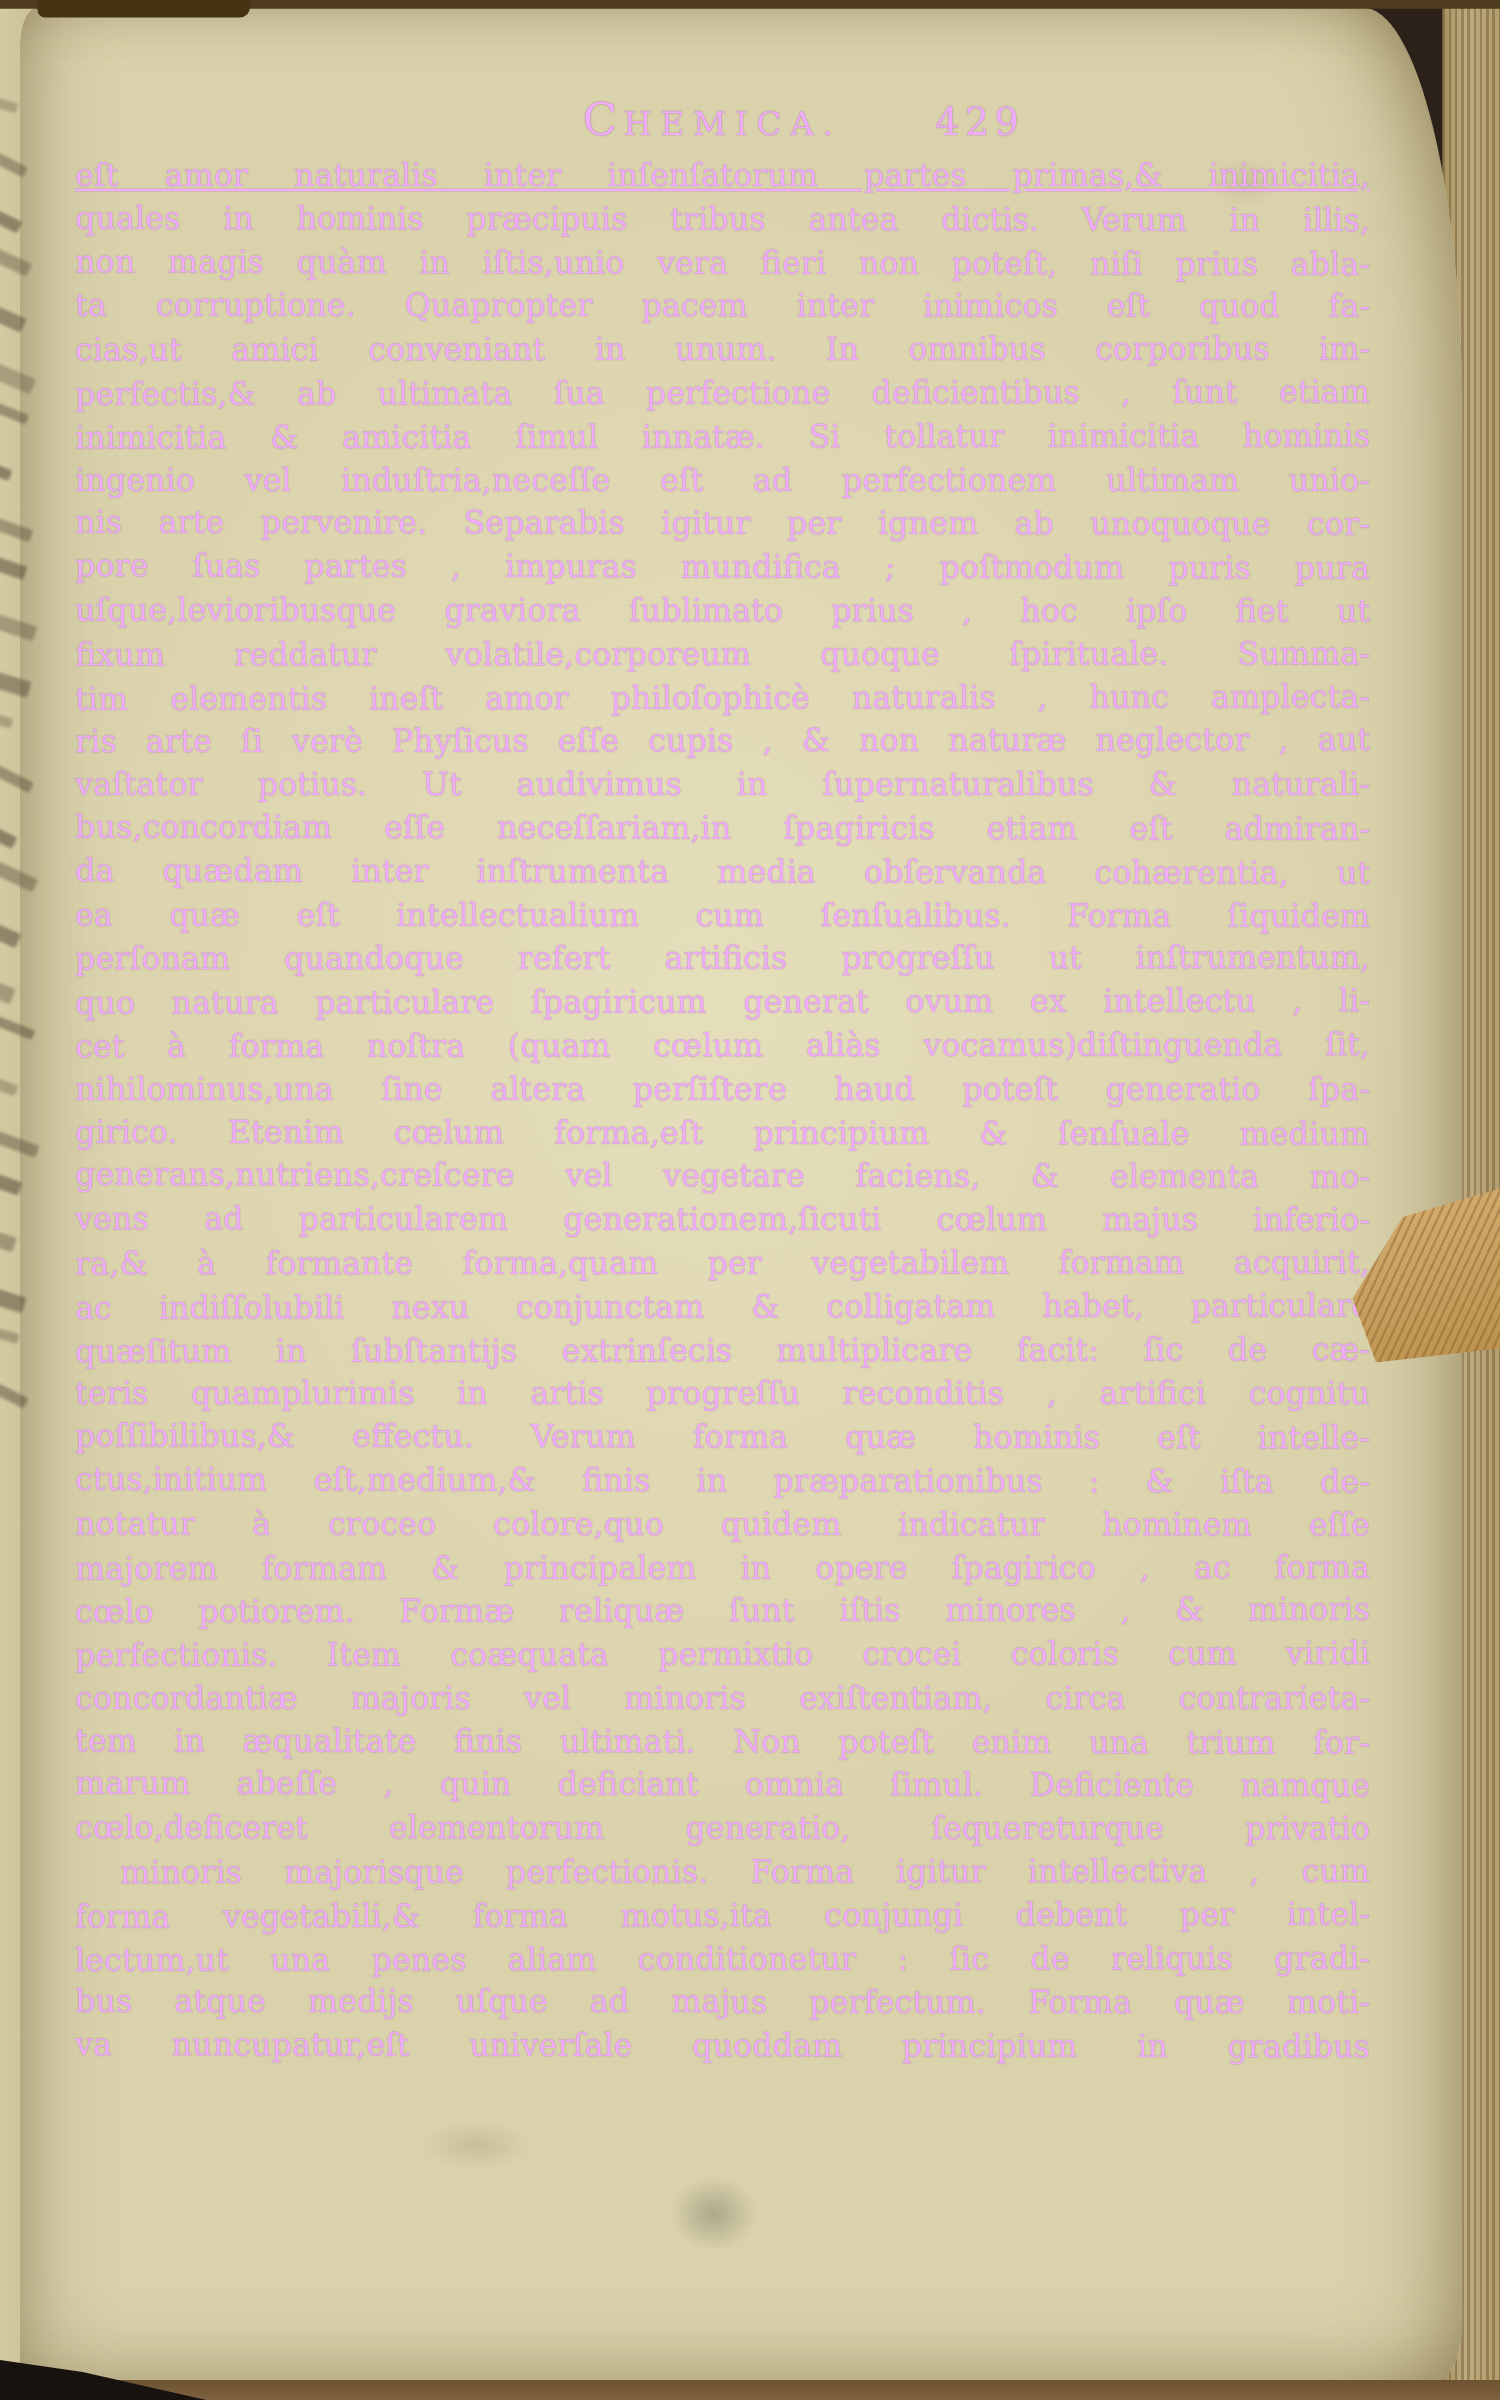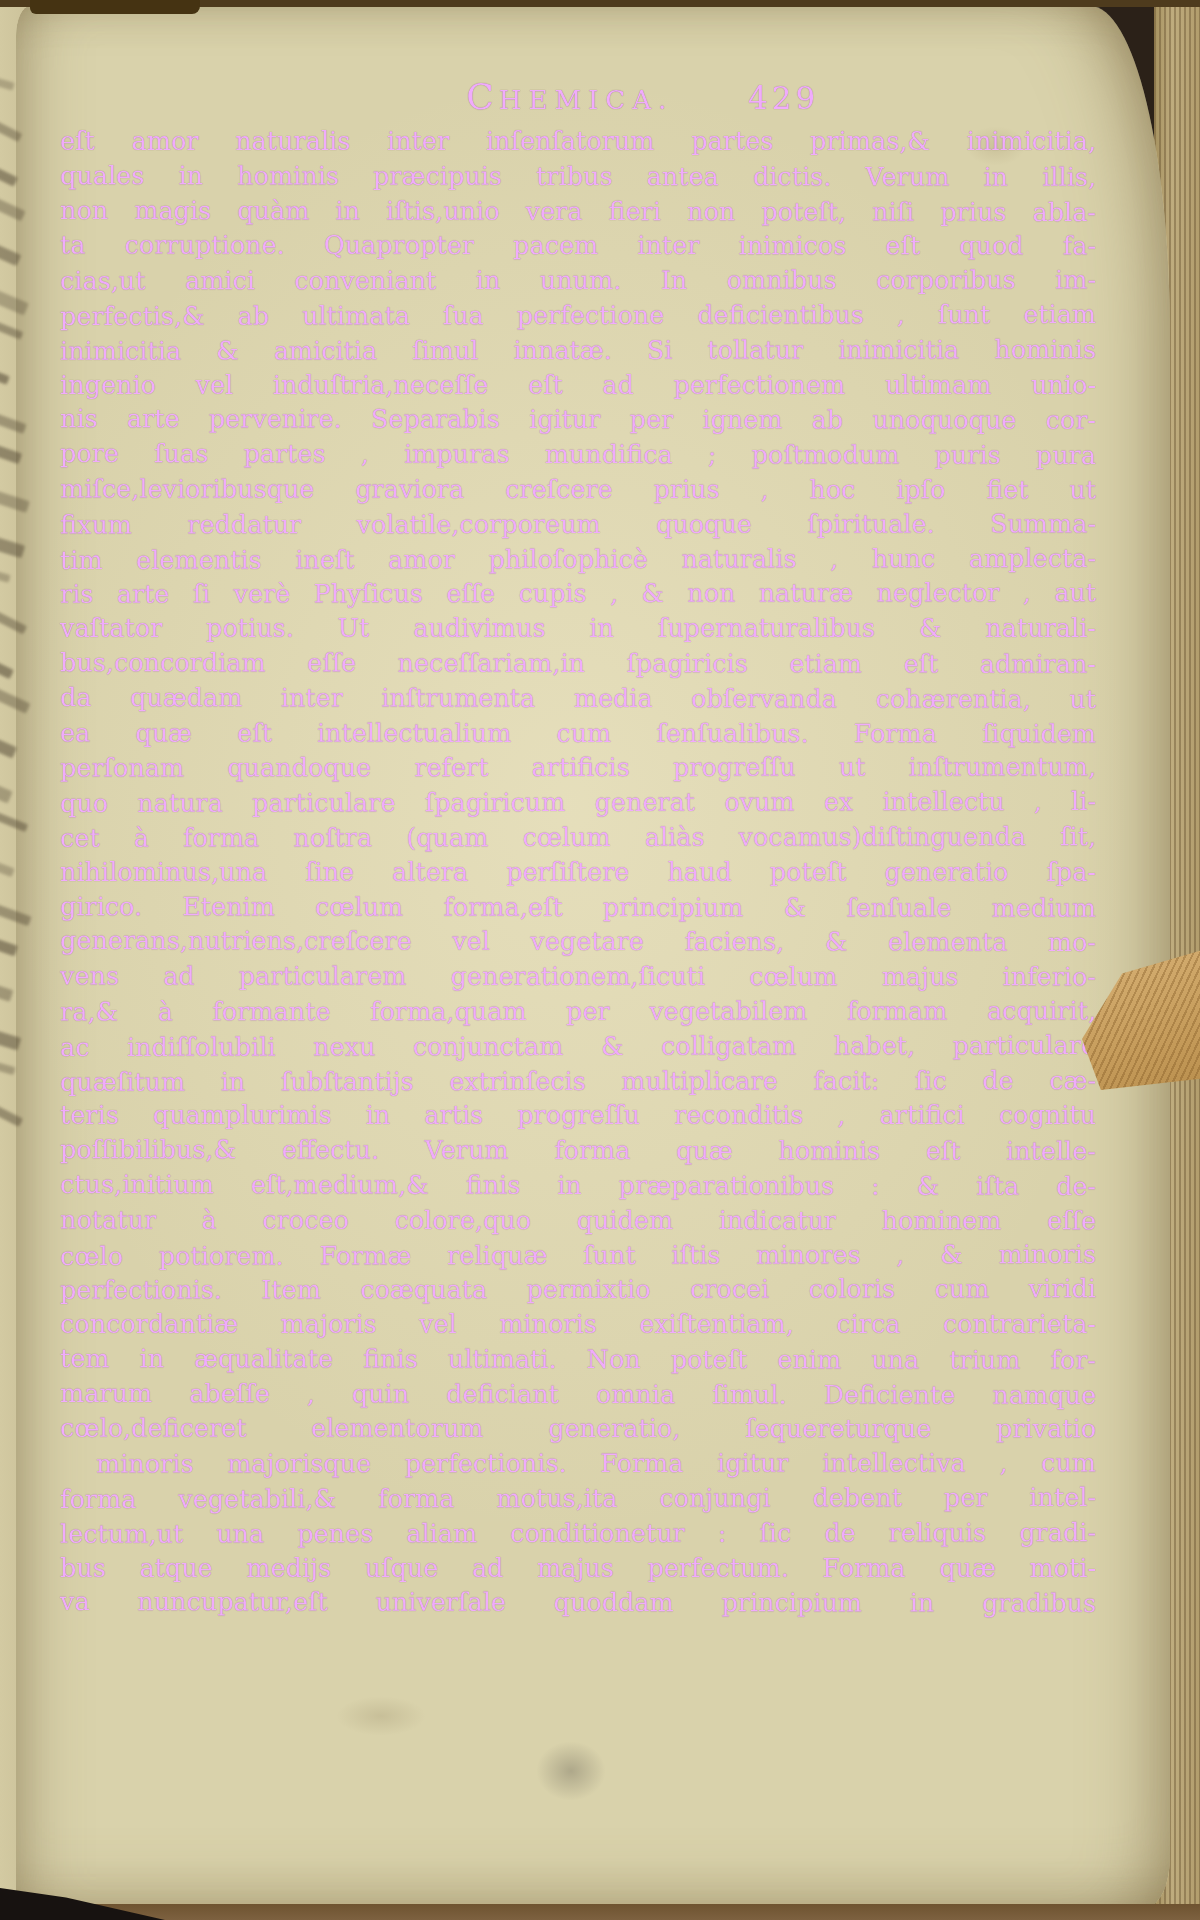--- a/index.html
+++ b/index.html
@@ -146,31 +146,31 @@
     <div class="fragment" style="top: 994px; left: -9px; width: 24px; height: 8px; opacity: 0.53; transform: rotate(16deg);"></div>
     <div class="fragment" style="top: 1040px; left: -14px; width: 37px; height: 9px; opacity: 0.7; transform: rotate(27deg);"></div>
   </div>
 
 <div class="text-block">
   <div class="running-head">
     <span class="head-title"><span class="initial">C</span><span>HEMICA.</span></span>
     <span class="page-number">429</span>
   </div>
   <div class="lines" id="lines">
-      <div class="text-line" style="transform: rotate(0deg);">eſt amor naturalis inter inſenſatorum partes primas,&amp; inimicitia,</div>
+      <div class="text-line" style="transform: rotate(0deg); text-decoration: underline;">eſt amor naturalis inter inſenſatorum partes primas,&amp; inimicitia,</div>
       <div class="text-line" style="transform: rotate(0.094deg);">quales in hominis præcipuis tribus antea dictis.  Verum in illis,</div>
       <div class="text-line" style="transform: rotate(0.117deg);">non magis quàm in iſtis,unio vera fieri non poteſt, niſi prius abla-</div>
       <div class="text-line" style="transform: rotate(0.051deg);">ta corruptione.  Quapropter pacem inter inimicos eſt quod fa-</div>
       <div class="text-line" style="transform: rotate(-0.053deg);">cias,ut amici conveniant in unum.  In omnibus corporibus im-</div>
       <div class="text-line" style="transform: rotate(-0.117deg);">perfectis,&amp; ab ultimata ſua perfectione deficientibus , ſunt etiam</div>
       <div class="text-line" style="transform: rotate(-0.093deg);">inimicitia &amp; amicitia ſimul innatæ.  Si tollatur inimicitia hominis</div>
       <div class="text-line" style="transform: rotate(0.002deg);">ingenio vel induſtria,neceſſe eſt ad perfectionem ultimam unio-</div>
       <div class="text-line" style="transform: rotate(0.095deg);">nis arte pervenire.  Separabis igitur per ignem ab unoquoque cor-</div>
       <div class="text-line" style="transform: rotate(0.116deg);">pore ſuas partes , impuras mundifica ;  poſtmodum puris pura</div>
-      <div class="text-line" style="transform: rotate(0.049deg);">miſce,levioribusque graviora creſcere prius , hoc ipſo fiet ut</div>
+      <div class="text-line" style="transform: rotate(0.049deg);">uſque,levioribusque graviora ſublimato prius , hoc ipſo fiet ut</div>
       <div class="text-line" style="transform: rotate(-0.055deg);">fixum reddatur volatile,corporeum quoque ſpirituale.  Summa-</div>
       <div class="text-line" style="transform: rotate(-0.118deg);">tim elementis ineſt amor philoſophicè naturalis , hunc amplecta-</div>
       <div class="text-line" style="transform: rotate(-0.091deg);">ris arte ſi verè Phyſicus eſſe cupis , &amp; non naturæ neglector , aut</div>
       <div class="text-line" style="transform: rotate(0.004deg);">vaſtator potius.  Ut audivimus in ſupernaturalibus &amp; naturali-</div>
       <div class="text-line" style="transform: rotate(0.096deg);">bus,concordiam eſſe neceſſariam,in ſpagiricis etiam eſt admiran-</div>
       <div class="text-line" style="transform: rotate(0.116deg);">da quædam inter inſtrumenta media obſervanda cohærentia, ut</div>
       <div class="text-line" style="transform: rotate(0.048deg);">ea quæ eſt intellectualium cum ſenſualibus.  Forma ſiquidem</div>
       <div class="text-line" style="transform: rotate(-0.057deg);">perſonam quandoque refert artificis progreſſu ut inſtrumentum,</div>
       <div class="text-line" style="transform: rotate(-0.118deg);">quo natura particulare ſpagiricum generat ovum ex intellectu , li-</div>
       <div class="text-line" style="transform: rotate(-0.09deg);">cet à forma noſtra (quam cœlum aliàs vocamus)diſtinguenda ſit,</div>
@@ -178,20 +178,21 @@
       <div class="text-line" style="transform: rotate(0.098deg);">girico.  Etenim cœlum forma,eſt principium &amp; ſenſuale medium</div>
       <div class="text-line" style="transform: rotate(0.115deg);">generans,nutriens,creſcere vel vegetare faciens, &amp; elementa mo-</div>
       <div class="text-line" style="transform: rotate(0.046deg);">vens ad particularem generationem,ſicuti cœlum majus inferio-</div>
       <div class="text-line" style="transform: rotate(-0.058deg);">ra,&amp; à formante forma,quam per  vegetabilem formam acquirit,</div>
       <div class="text-line" style="transform: rotate(-0.118deg);">ac indiſſolubili nexu conjunctam &amp; colligatam habet, particulare</div>
       <div class="text-line" style="transform: rotate(-0.089deg);">quæſitum in ſubſtantijs extrinſecis multiplicare facit:  ſic de cæ-</div>
       <div class="text-line" style="transform: rotate(0.008deg);">teris quamplurimis in artis progreſſu reconditis , artifici cognitu</div>
       <div class="text-line" style="transform: rotate(0.099deg);">poſſibilibus,&amp; effectu.  Verum forma quæ hominis eſt intelle-</div>
       <div class="text-line" style="transform: rotate(0.115deg);">ctus,initium eſt,medium,&amp; finis in præparationibus :  &amp; iſta de-</div>
       <div class="text-line" style="transform: rotate(0.044deg);">notatur à croceo colore,quo quidem indicatur hominem eſſe</div>
+      <div class="text-line" style="transform: rotate(-0.06deg);">majorem formam &amp; principalem in opere ſpagirico , ac forma</div>
       <div class="text-line" style="transform: rotate(-0.119deg);">cœlo potiorem.  Formæ reliquæ ſunt iſtis minores , &amp; minoris</div>
       <div class="text-line" style="transform: rotate(-0.087deg);">perfectionis.  Item coæquata permixtio crocei coloris cum viridi</div>
       <div class="text-line" style="transform: rotate(0.01deg);">concordantiæ majoris vel minoris exiſtentiam, circa contrarieta-</div>
       <div class="text-line" style="transform: rotate(0.1deg);">tem in æqualitate finis ultimati.  Non poteſt enim una trium for-</div>
       <div class="text-line" style="transform: rotate(0.114deg);">marum abeſſe , quin deficiant omnia ſimul.  Deficiente namque</div>
       <div class="text-line" style="transform: rotate(0.042deg);">cœlo,deficeret elementorum generatio, ſequereturque privatio</div>
       <div class="text-line" style="transform: rotate(-0.062deg); margin-left: 36px;">minoris majorisque perfectionis.  Forma igitur intellectiva , cum</div>
       <div class="text-line" style="transform: rotate(-0.119deg);">forma vegetabili,&amp; forma motus,ita conjungi debent per intel-</div>
       <div class="text-line" style="transform: rotate(-0.086deg);">lectum,ut una penes aliam conditionetur :  ſic de reliquis gradi-</div>
       <div class="text-line" style="transform: rotate(0.012deg);">bus atque medijs uſque  ad majus perfectum.  Forma quæ moti-</div>

